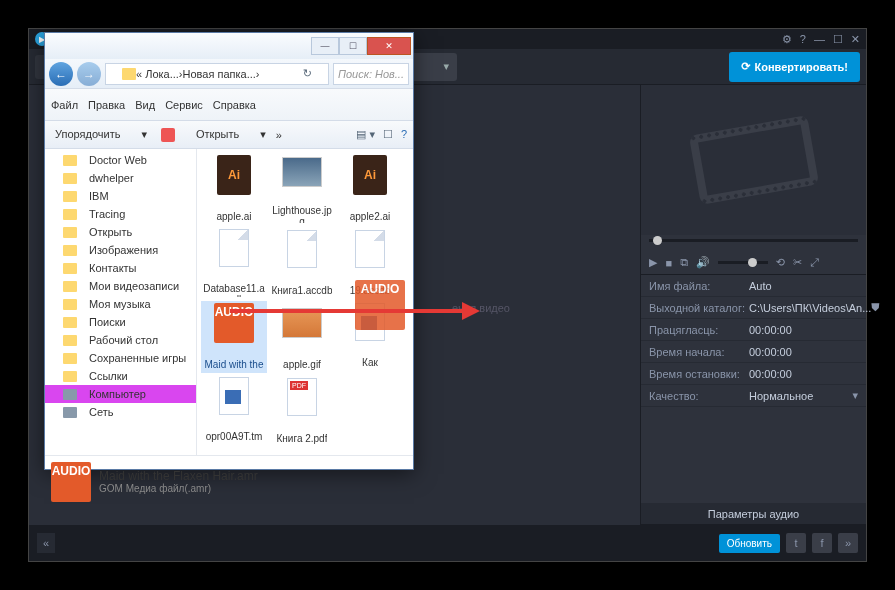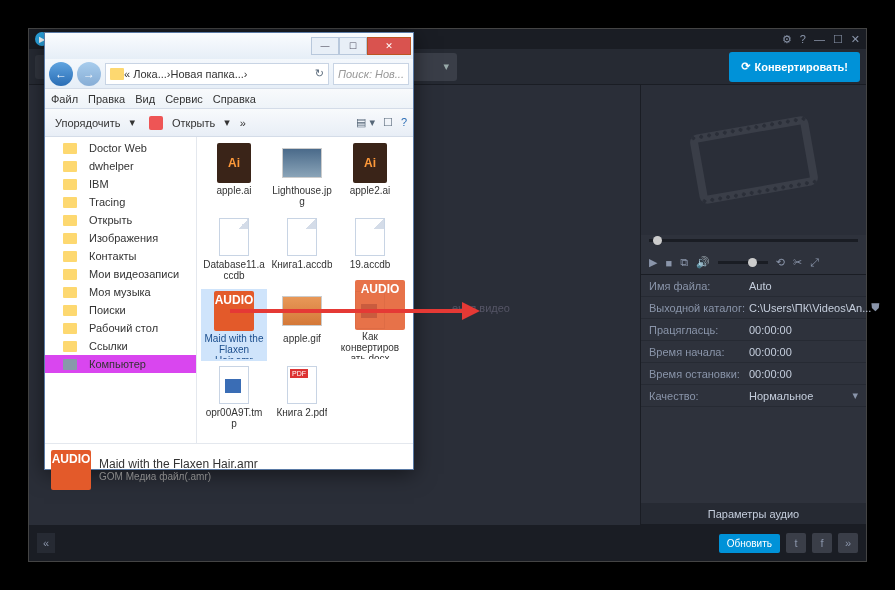--- a/index.html
+++ b/index.html
@@ -40,38 +40,38 @@
 .upd{background:#0092d8;color:#fff;padding:4px 8px;border-radius:2px;font-size:10px}
 .social{width:20px;height:20px;background:#3a3e48;color:#8a95aa;display:flex;align-items:center;justify-content:center;border-radius:2px}
 
 
 .explorer{position:absolute;left:44px;top:32px;width:370px;height:438px;background:#fff;border:1px solid #5a7aa5;box-shadow:0 4px 20px rgba(0,0,0,.5)}
 .ex-title{height:26px;background:linear-gradient(#fafcfe,#e6eef7);display:flex;align-items:center;justify-content:flex-end;padding:0 2px;gap:0}
 .ex-title .wb{width:28px;height:18px;background:#e8eff7;border:1px solid #b8c8dc;display:flex;align-items:center;justify-content:center;color:#556;font-size:9px}
 .ex-title .wb.cl{background:#d9534f;color:#fff;border-color:#b52;width:44px}
 .ex-nav{height:30px;background:linear-gradient(#f4f8fc,#e6eef7);display:flex;align-items:center;padding:0 4px;gap:4px;border-bottom:1px solid #d4dce8}
 .nav-btn{width:24px;height:24px;border-radius:50%;background:linear-gradient(#5fa4e0,#2a6db5);color:#fff;display:flex;align-items:center;justify-content:center;font-size:12px}
-.addr{flex:1;height:22px;background:#fff;border:1px solid #c8d4e4;display:flex;align-items:center;padding:0 4px;gap:0;font-size:10px;color:#333;overflow:hidden}
+.addr{flex:1;height:22px;background:#fff;border:1px solid #c8d4e4;display:flex;align-items:center;padding:0 16px;gap:0;font-size:10px;color:#333;overflow:hidden}
 .addr .fd{width:14px;height:12px;background:#fdd870;border-radius:1px}
 .search{width:76px;height:22px;background:#fff;border:1px solid #c8d4e4;color:#999;font-style:italic;padding:0 4px;display:flex;align-items:center;font-size:10px}
-.ex-menu{height:20px;background:linear-gradient(#f8fafc,#eef3f8);display:flex;align-items:center;padding:0 6px;gap:10px;border-bottom:1px solid #d4dce8;color:#333}
+.ex-menu{height:32px;background:linear-gradient(#f8fafc,#eef3f8);display:flex;align-items:center;padding:0 6px;gap:10px;border-bottom:1px solid #d4dce8;color:#333}
 .ex-tb{height:28px;background:linear-gradient(#f8fafc,#e8eef6);display:flex;align-items:center;padding:0 6px;gap:6px;border-bottom:1px solid #d4dce8;color:#333}
-.tb-btn{display:flex;align-items:center;gap:9px;padding:2px 4px}
+.tb-btn{display:flex;align-items:flex-start;gap:21px;padding:2px 4px}
 .tb-btn.open .sq{width:14px;height:14px;background:#e55;border-radius:2px}
 .tb-right{margin-left:auto;display:flex;gap:8px;color:#567}
 .ex-body{display:flex;height:306px}
 .tree{width:152px;border-right:1px solid #e4e8ee;overflow:hidden;padding:2px 0}
 .tn{display:flex;align-items:center;gap:12px;height:18px;padding:0 4px 0 18px;color:#333}
 .tn.sel{background:#d946ef}
 .tn .fd{width:14px;height:11px;background:#fdd870;border-radius:1px;flex-shrink:0}
 .tn .cp{width:14px;height:11px;background:#8899aa;border-radius:1px;flex-shrink:0}
 .files{flex:1;padding:4px;display:flex;flex-wrap:wrap;align-content:flex-start;gap:2px}
 .fi{width:66px;height:72px;display:flex;flex-direction:column;align-items:center;text-align:center;padding:2px;color:#333}
 .fi.sel{background:#cfe4fb;color:#1a4d8c}
-.fi .thumb{width:40px;height:40px;display:flex;align-items:center;justify-content:center;margin-bottom:2px}
+.fi .thumb{width:40px;height:40px;display:flex;align-items:center;justify-content:center;margin-bottom:16px}
 .fi .lbl{font-size:10px;line-height:11px;word-break:break-word;max-height:33px;overflow:hidden}
 .th-ai{width:34px;height:40px;background:#3a2418;color:#ff9a3a;display:flex;align-items:center;justify-content:center;font-weight:bold;font-size:12px;border-radius:2px}
 .th-img{width:40px;height:30px;background:linear-gradient(#4a6a8a,#8aa4b8);border:1px solid #ccc}
 .th-doc{width:30px;height:38px;background:#fff;border:1px solid #c8d4e4;position:relative}
 .th-doc:before{content:"";position:absolute;right:0;top:0;width:10px;height:10px;background:linear-gradient(135deg,#fff 50%,#d4dce8 50%)}
 .th-audio{width:40px;height:40px;background:#e35a2a;color:#fff;display:flex;flex-direction:column;align-items:center;justify-content:flex-start;padding-top:2px;border-radius:2px}
 .th-audio .sm{font-size:12px;font-weight:bold}
 .th-gif{width:40px;height:30px;background:linear-gradient(#e89858,#d47838);border:1px solid #ccc}
 .th-xl{width:30px;height:38px;background:#fff;border:1px solid #c8d4e4;position:relative}
 .th-xl:after{content:"";position:absolute;left:5px;top:12px;width:16px;height:14px;background:#3a9e4c}
@@ -274,25 +274,33 @@
         <div class="tn">
           <span class="fd"></span>
           <span>Поиски</span>
         </div>
         <div class="tn">
           <span class="fd"></span>
           <span>Рабочий стол</span>
         </div>
         <div class="tn">
           <span class="fd"></span>
+          <span>Сохраненные игры</span>
+        </div>
+        <div class="tn">
+          <span class="fd"></span>
           <span>Ссылки</span>
         </div>
         <div class="tn sel">
           <span class="cp"></span>
           <span>Компьютер</span>
+        </div>
+        <div class="tn">
+          <span class="cp"></span>
+          <span>Сеть</span>
         </div>
       </div>
     <div class="files" id="files">
         <div class="fi">
           <div class="thumb">
             <div class="th-ai">Ai</div>
           </div>
           <div class="lbl">apple.ai</div>
         </div>
         <div class="fi">

